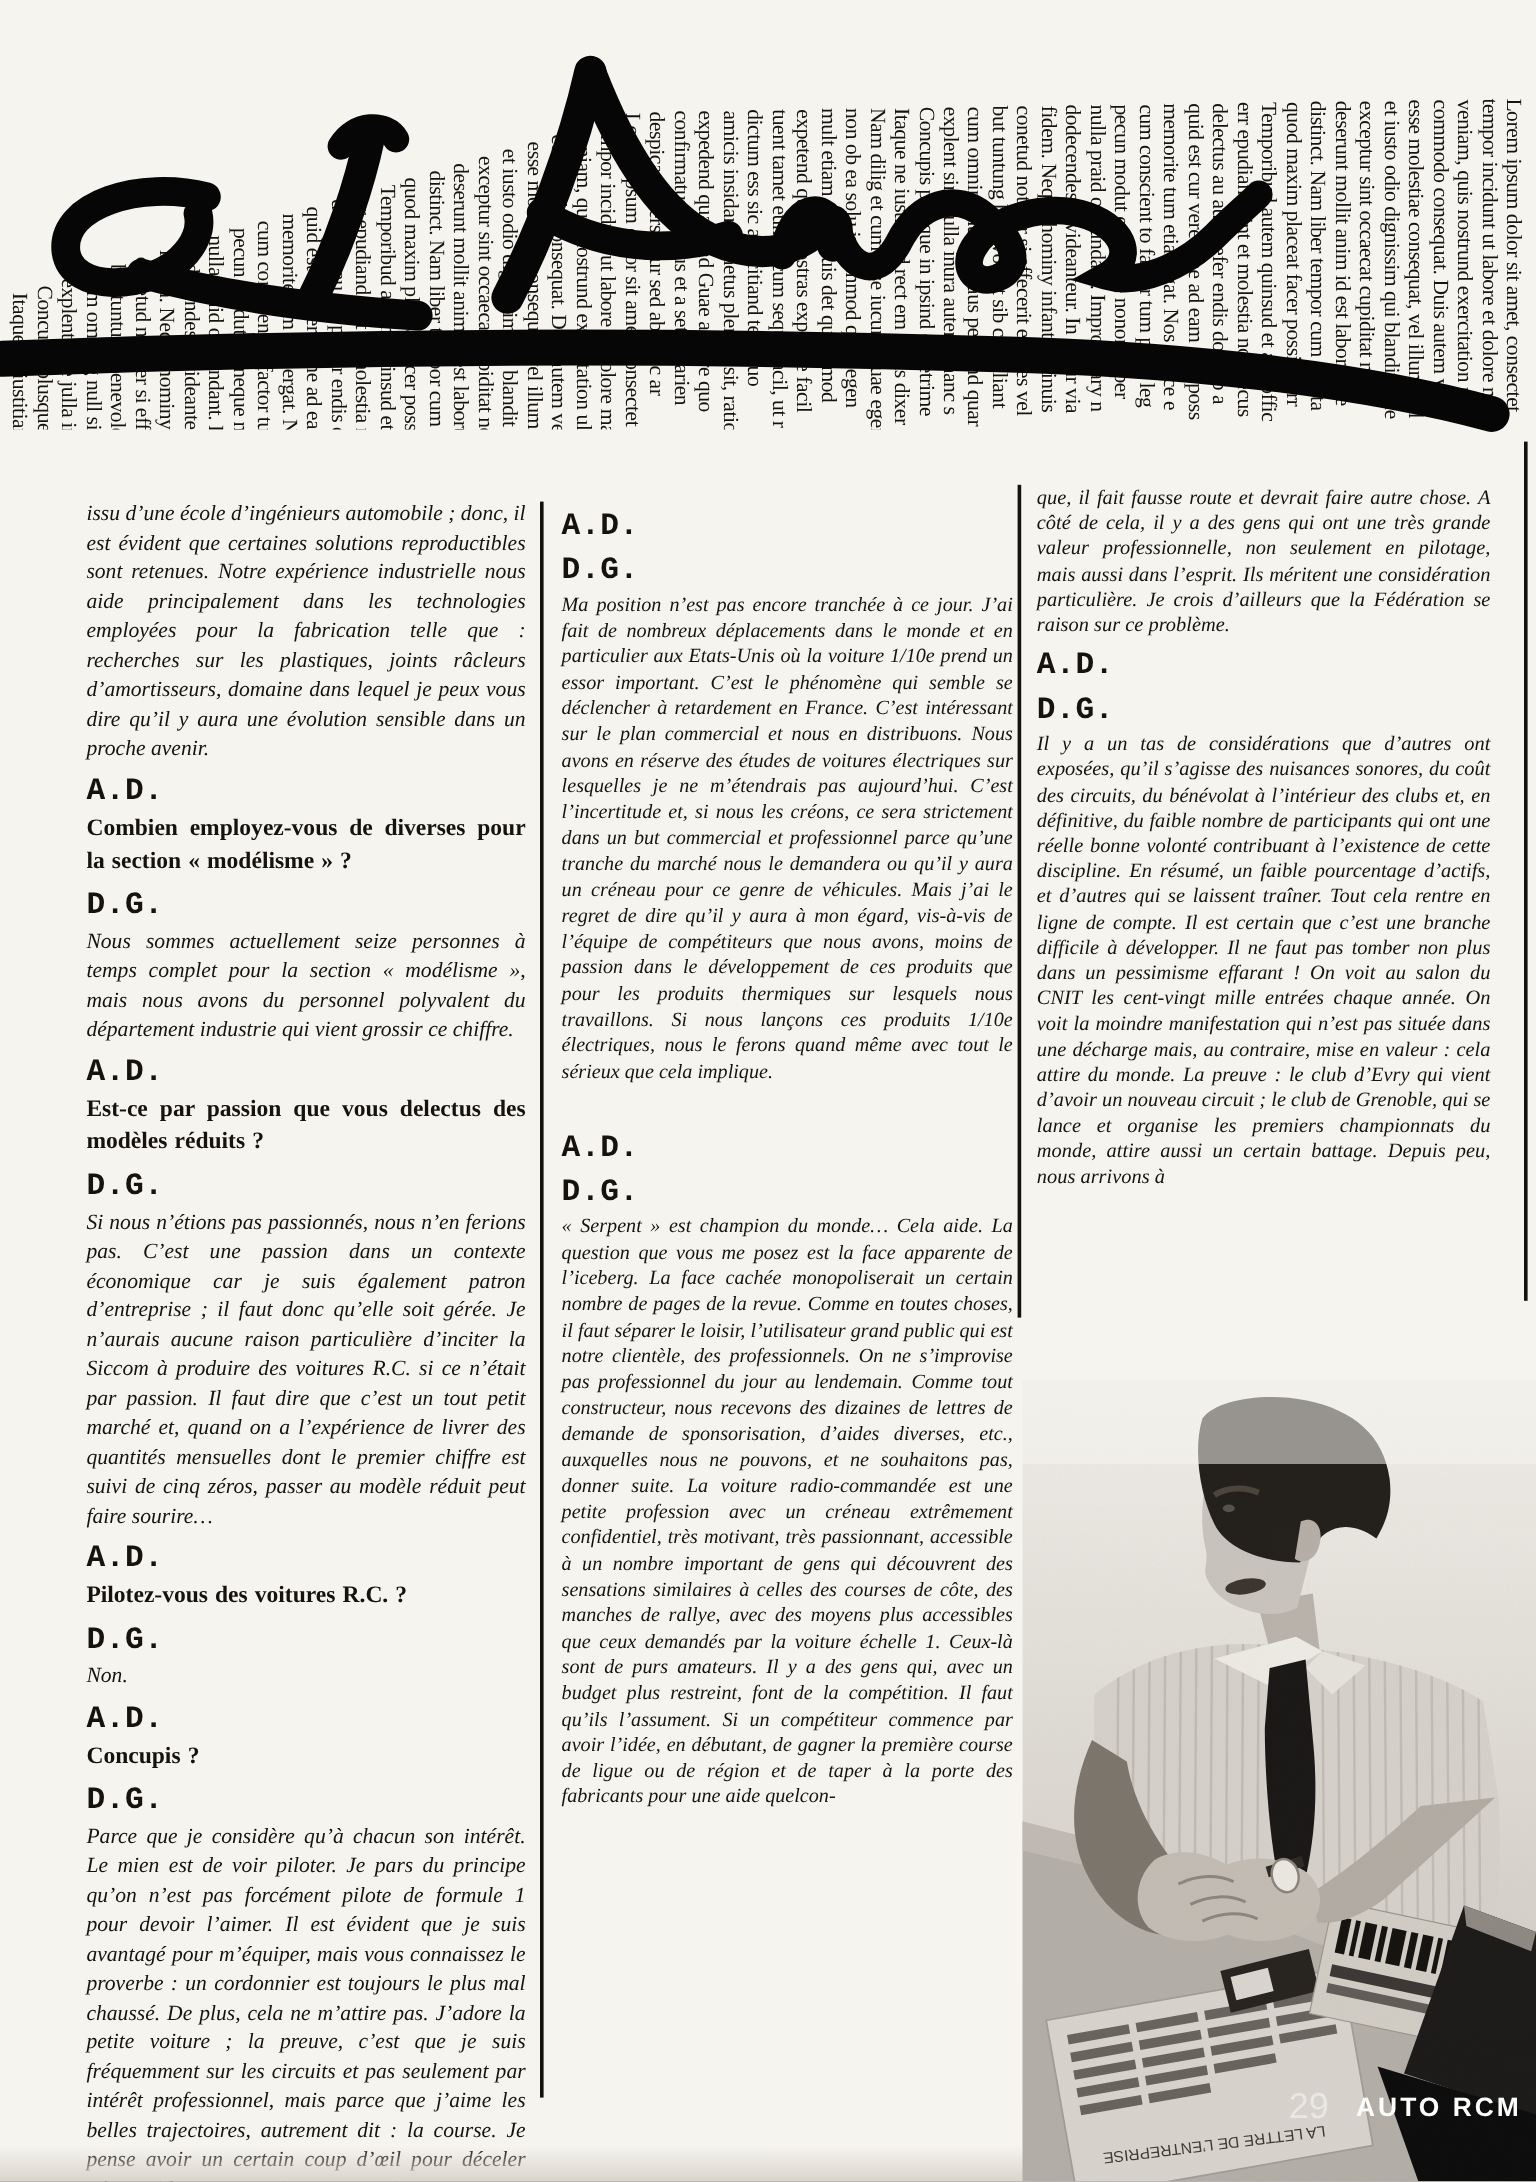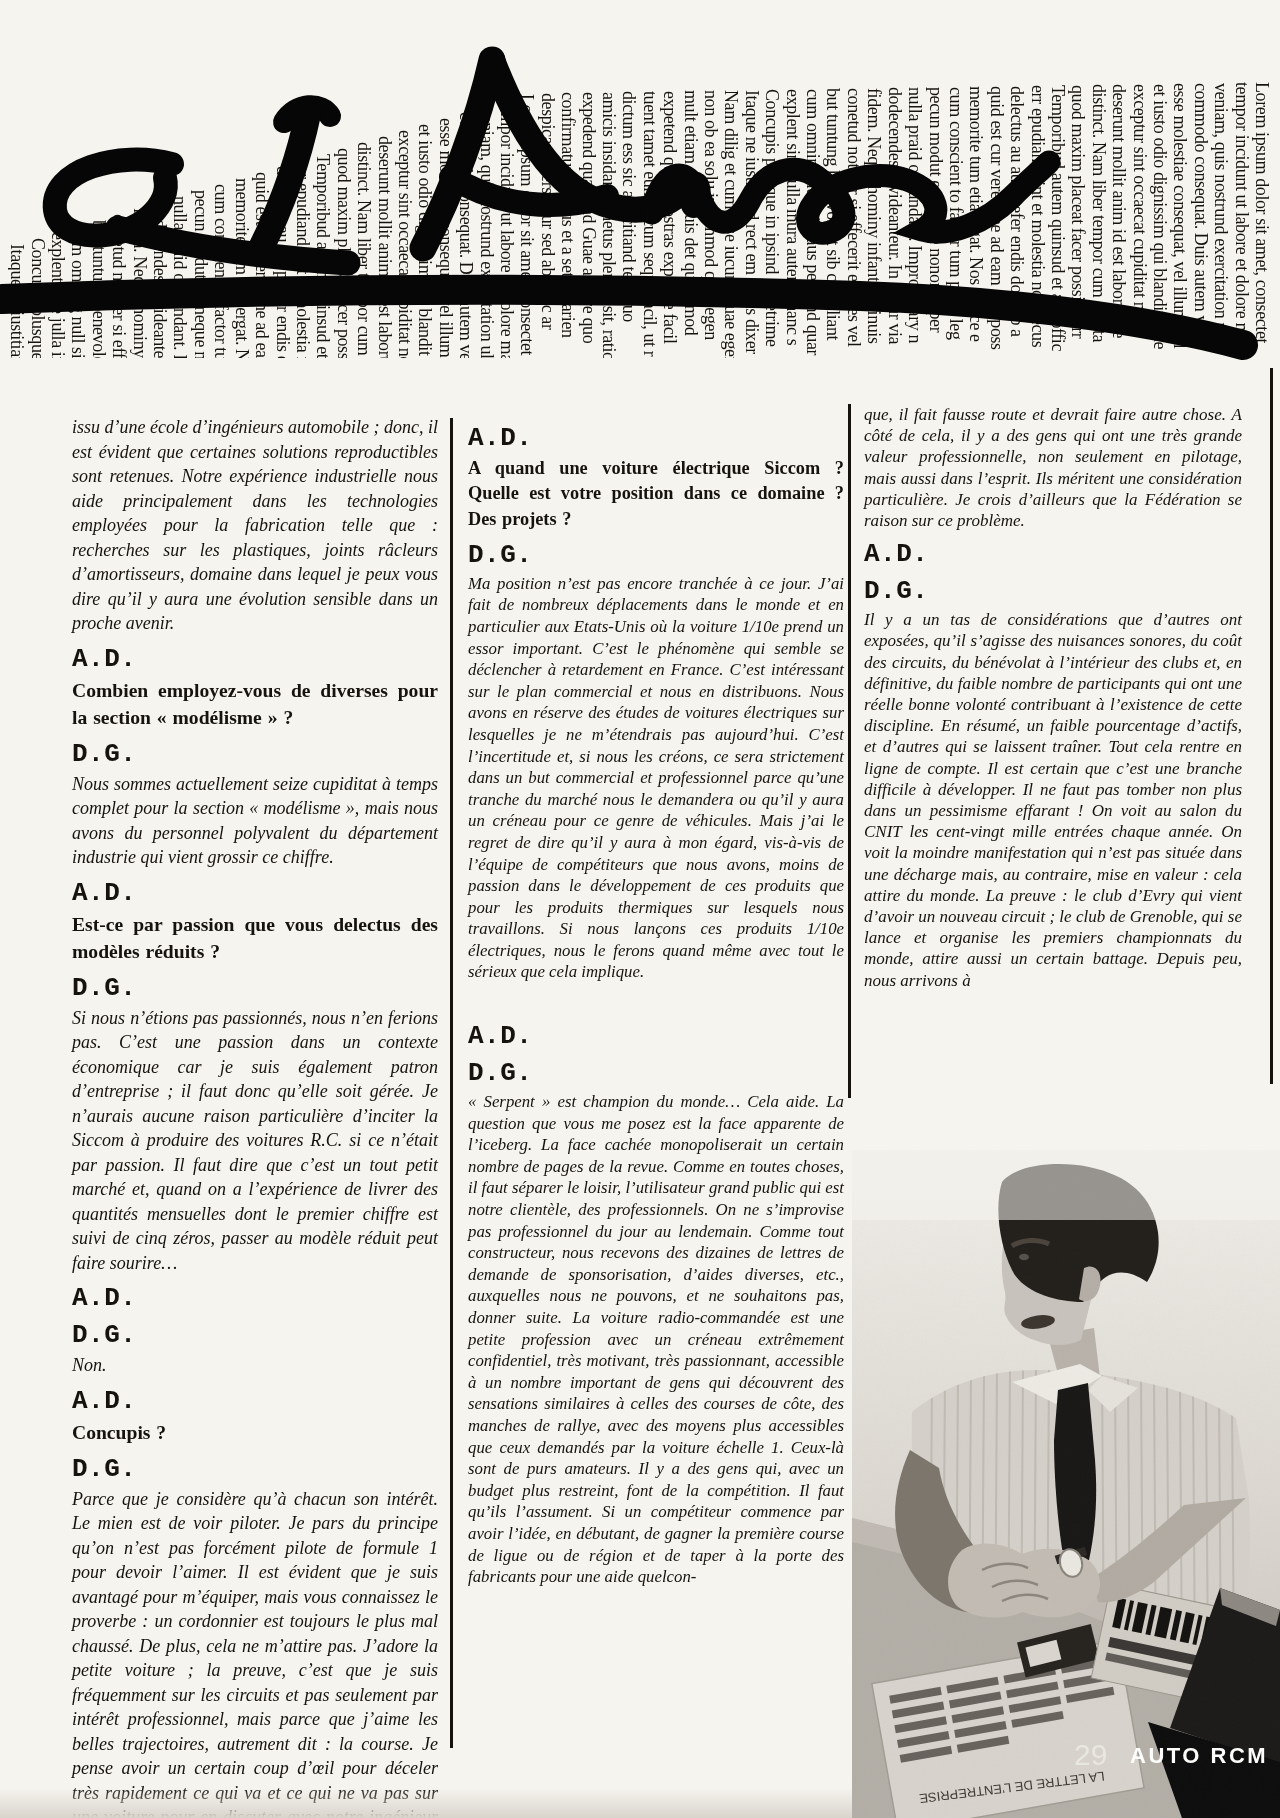--- a/index.html
+++ b/index.html
@@ -126,36 +126,36 @@
 
   <div class="vrule" id="rule1"></div>
   <div class="vrule" id="rule2"></div>
   <div class="vrule" id="rule3"></div>
 
   <div class="col" id="col1">
       <p class="answer">issu d’une école d’ingénieurs automobile ; donc, il est évident que certaines solutions reproductibles sont retenues. Notre expérience industrielle nous aide principalement dans les technologies employées pour la fabrication telle que : recherches sur les plastiques, joints râcleurs d’amortisseurs, domaine dans lequel je peux vous dire qu’il y aura une évolution sensible dans un proche avenir.</p>
       <h3 class="speaker">A.D.</h3>
       <p class="question">Combien employez-vous de diverses pour la section « modélisme » ?</p>
       <h3 class="speaker">D.G.</h3>
-      <p class="answer">Nous sommes actuellement seize cupiditat à temps complet pour la section « modélisme », mais nous avons du personnel polyvalent du département industrie qui vient grossir ce chiffre.</p>
+      <p class="answer">Nous sommes actuellement seize personnes à temps complet pour la section « modélisme », mais nous avons du personnel polyvalent du département industrie qui vient grossir ce chiffre.</p>
       <h3 class="speaker">A.D.</h3>
       <p class="question">Est-ce par passion que vous delectus des modèles réduits ?</p>
       <h3 class="speaker">D.G.</h3>
       <p class="answer">Si nous n’étions pas passionnés, nous n’en ferions pas. C’est une passion dans un contexte économique car je suis également patron d’entreprise ; il faut donc qu’elle soit gérée. Je n’aurais aucune raison particulière d’inciter la Siccom à produire des voitures R.C. si ce n’était par passion. Il faut dire que c’est un tout petit marché et, quand on a l’expérience de livrer des quantités mensuelles dont le premier chiffre est suivi de cinq zéros, passer au modèle réduit peut faire sourire…</p>
       <h3 class="speaker">A.D.</h3>
+      <p class="question">Pilotez-vous des voitures R.C. ?</p>
       <h3 class="speaker">D.G.</h3>
       <p class="answer">Non.</p>
       <h3 class="speaker">A.D.</h3>
       <p class="question">Concupis ?</p>
       <h3 class="speaker">D.G.</h3>
       <p class="answer">Parce que je considère qu’à chacun son intérêt. Le mien est de voir piloter. Je pars du principe qu’on n’est pas forcément pilote de formule 1 pour devoir l’aimer. Il est évident que je suis avantagé pour m’équiper, mais vous connaissez le proverbe : un cordonnier est toujours le plus mal chaussé. De plus, cela ne m’attire pas. J’adore la petite voiture ; la preuve, c’est que je suis fréquemment sur les circuits et pas seulement par intérêt professionnel, mais parce que j’aime les belles trajectoires, autrement dit : la course. Je pense avoir un certain coup d’œil pour déceler très rapidement ce qui va et ce qui ne va pas sur une voiture pour en discuter avec notre ingénieur et proposer de travailler vers telle direction. J’ai le coup d’œil spectateur, mais professionnel quand même.</p>
     </div>
   <div class="col" id="col2">
       <h3 class="speaker">A.D.</h3>
-      <p class="question">A quand une voiture électrique Siccom ? Quelle est votre position dans ce domaine ? Des projets ?</p>
       <h3 class="speaker">D.G.</h3>
       <p class="answer">Ma position n’est pas encore tranchée à ce jour. J’ai fait de nombreux déplacements dans le monde et en particulier aux Etats-Unis où la voiture 1/10e prend un essor important. C’est le phénomène qui semble se déclencher à retardement en France. C’est intéressant sur le plan commercial et nous en distribuons. Nous avons en réserve des études de voitures électriques sur lesquelles je ne m’étendrais pas aujourd’hui. C’est l’incertitude et, si nous les créons, ce sera strictement dans un but commercial et professionnel parce qu’une tranche du marché nous le demandera ou qu’il y aura un créneau pour ce genre de véhicules. Mais j’ai le regret de dire qu’il y aura à mon égard, vis-à-vis de l’équipe de compétiteurs que nous avons, moins de passion dans le développement de ces produits que pour les produits thermiques sur lesquels nous travaillons. Si nous lançons ces produits 1/10e électriques, nous le ferons quand même avec tout le sérieux que cela implique.</p>
       <h3 class="speaker gap">A.D.</h3>
       <h3 class="speaker">D.G.</h3>
       <p class="answer">« Serpent » est champion du monde… Cela aide. La question que vous me posez est la face apparente de l’iceberg. La face cachée monopoliserait un certain nombre de pages de la revue. Comme en toutes choses, il faut séparer le loisir, l’utilisateur grand public qui est notre clientèle, des professionnels. On ne s’improvise pas professionnel du jour au lendemain. Comme tout constructeur, nous recevons des dizaines de lettres de demande de sponsorisation, d’aides diverses, etc., auxquelles nous ne pouvons, et ne souhaitons pas, donner suite. La voiture radio-commandée est une petite profession avec un créneau extrêmement confidentiel, très motivant, très passionnant, accessible à un nombre important de gens qui découvrent des sensations similaires à celles des courses de côte, des manches de rallye, avec des moyens plus accessibles que ceux demandés par la voiture échelle 1. Ceux-là sont de purs amateurs. Il y a des gens qui, avec un budget plus restreint, font de la compétition. Il faut qu’ils l’assument. Si un compétiteur commence par avoir l’idée, en débutant, de gagner la première course de ligue ou de région et de taper à la porte des fabricants pour une aide quelcon-</p>
     </div>
   <div class="col" id="col3">
       <p class="answer">que, il fait fausse route et devrait faire autre chose. A côté de cela, il y a des gens qui ont une très grande valeur professionnelle, non seulement en pilotage, mais aussi dans l’esprit. Ils méritent une considération particulière. Je crois d’ailleurs que la Fédération se raison sur ce problème.</p>
       <h3 class="speaker">A.D.</h3>
       <h3 class="speaker">D.G.</h3>

